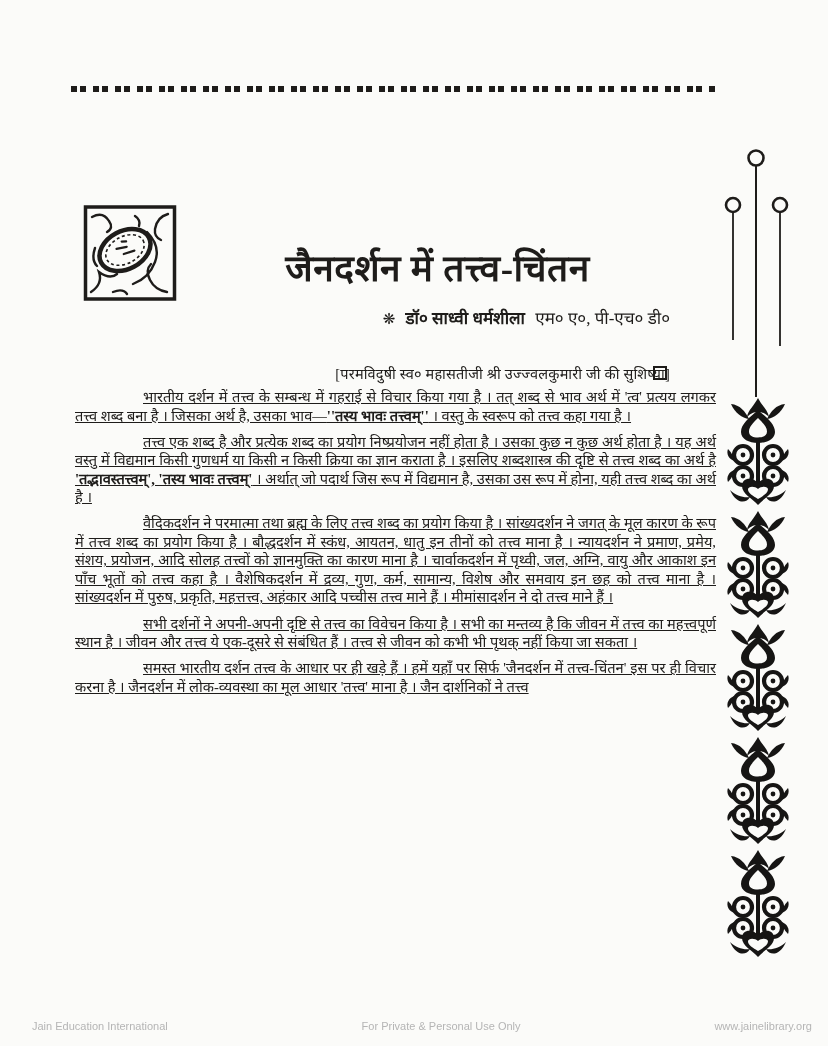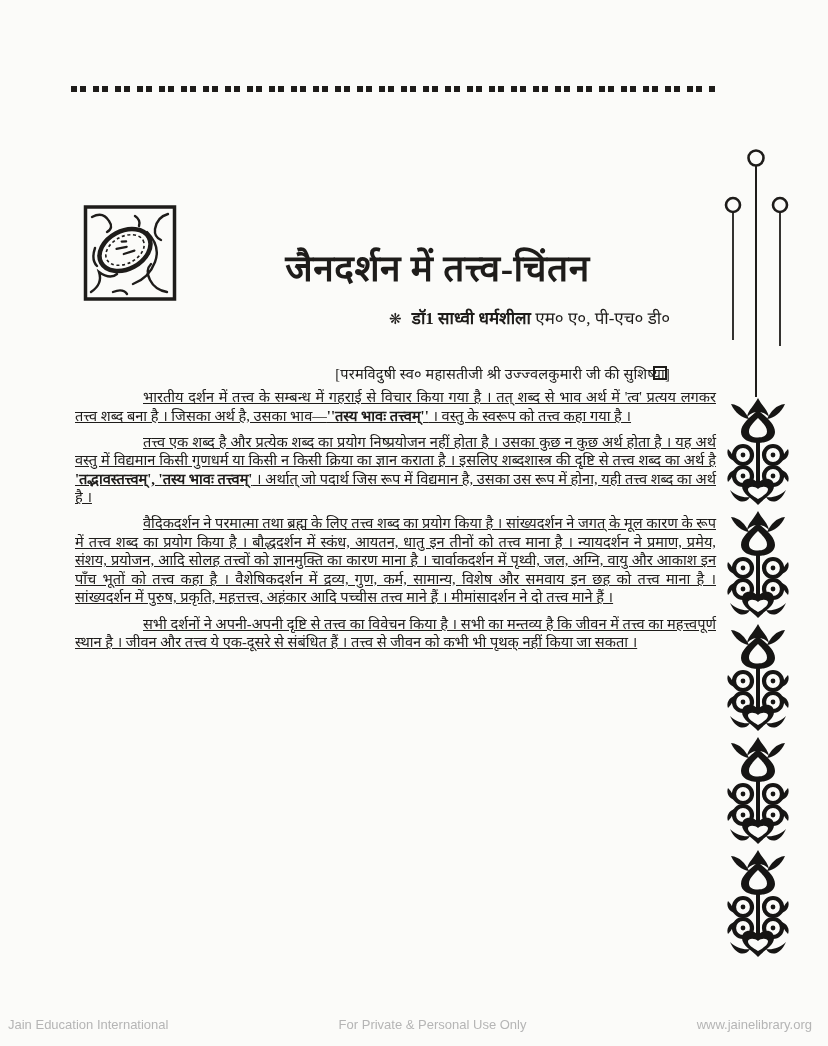--- a/index.html
+++ b/index.html
@@ -39,21 +39,21 @@
   .article-title{
     position:absolute;left:180px;top:214px;width:515px;
     text-align:center;font-size:37px;font-weight:700;letter-spacing:.5px;margin-top:27px;
   }
   .byline{
     position:absolute;left:238px;top:306px;width:432px;text-align:right;
     font-size:17px;white-space:nowrap;
   }
   .byline .marker{font-size:15px;margin-right:6px;}
   .byline .name{font-weight:700;}
-  .byline .degrees{font-weight:500;}
+  .byline .degrees{font-weight:500;margin-left:6px;}
   .byline-note{
     position:absolute;left:210px;top:334px;width:460px;text-align:right;
     font-size:14.5px;letter-spacing:.2px;margin-top:29px;
   }
   .mark-square{
     position:absolute;left:653px;top:366px;width:14px;height:14px;
     border:2px solid var(--ink);background:transparent;
   }
 
   
@@ -67,23 +67,23 @@
 
   
   .pillar-pins{position:absolute;left:722px;top:148px;}
   .pillar-motifs{position:absolute;left:722px;top:397px;display:flex;flex-direction:column;}
   .damask{display:block;width:72px;height:113px;}
 
   
   .page-footer{
     position:absolute;left:0;right:0;bottom:14px;
     display:flex;justify-content:space-between;
-    padding:0 16px 0 8px;
+    padding:0 16px 0 32px;
     font-family:"Liberation Sans","DejaVu Sans",sans-serif;
-    font-size:13px;color:var(--footer);
+    font-size:11px;color:var(--footer);
   }
 </style>
 </head>
 <body>
 
 <div class="page">
 
   <div class="dotted-rule"></div>
 
   <svg class="woodcut" viewBox="0 0 94 98" aria-hidden="true">
@@ -106,31 +106,32 @@
         <path d="M39 49 l11 2"></path>
         <path d="M43 37 l4 2"></path>
       </g>
     </g>
   </svg>
 
   <h1 class="article-title">जैनदर्शन में तत्त्व-चिंतन</h1>
 
   <div class="byline">
     <span class="marker">❋</span>
-    <span class="name">डॉ1 साध्वी धर्मशीला</span>
+    <span class="name">डॉ० साध्वी धर्मशीला</span>
     <span class="degrees">एम० ए०, पी-एच० डी०</span>
   </div>
   <div class="byline-note">[परमविदुषी स्व० महासतीजी श्री उज्ज्वलकुमारी जी की सुशिष्या]</div>
   <div class="mark-square"></div>
 
   <div class="body-col">
       <p class="para"><span>भारतीय दर्शन में तत्त्व के सम्बन्ध में गहराई से विचार किया गया है । तत् शब्द से भाव अर्थ में 'त्व' प्रत्यय लगकर तत्त्व शब्द बना है ।  जिसका अर्थ है, उसका भाव—</span><span class="bold">''तस्य भावः तत्त्वम्''</span><span> । वस्तु के स्वरूप को तत्त्व कहा गया है ।</span></p>
       <p class="para"><span>तत्त्व एक शब्द है और प्रत्येक शब्द का प्रयोग निष्प्रयोजन नहीं होता है । उसका कुछ न कुछ अर्थ होता है । यह अर्थ वस्तु में विद्यमान किसी गुणधर्म या किसी न किसी क्रिया का ज्ञान कराता है । इसलिए शब्दशास्त्र की दृष्टि से तत्त्व शब्द का अर्थ है </span><span class="bold">'तद्भावस्तत्त्वम्', 'तस्य भावः तत्त्वम्'</span><span> । अर्थात् जो पदार्थ जिस रूप में विद्यमान है, उसका उस रूप में होना, यही तत्त्व शब्द का अर्थ है ।</span></p>
       <p class="para"><span>वैदिकदर्शन ने परमात्मा  तथा ब्रह्म  के लिए तत्त्व  शब्द का  प्रयोग किया है । सांख्यदर्शन ने जगत् के मूल कारण के रूप में तत्त्व शब्द का  प्रयोग  किया है ।  बौद्धदर्शन  में  स्कंध, आयतन, धातु इन तीनों को तत्त्व माना है । न्यायदर्शन  ने प्रमाण,  प्रमेय, संशय, प्रयोजन,  आदि सोलह तत्त्वों को ज्ञानमुक्ति का कारण माना है ।  चार्वाकदर्शन में पृथ्वी, जल, अग्नि, वायु और आकाश इन पाँच भूतों को तत्त्व  कहा  है । वैशेषिकदर्शन में द्रव्य,  गुण,  कर्म,  सामान्य, विशेष और समवाय इन छह को  तत्त्व माना है । सांख्यदर्शन  में पुरुष, प्रकृति,  महत्तत्त्व, अहंकार आदि पच्चीस तत्त्व माने हैं । मीमांसादर्शन ने दो तत्त्व माने हैं ।</span></p>
       <p class="para"><span>सभी दर्शनों ने अपनी-अपनी दृष्टि  से तत्त्व का  विवेचन किया है । सभी का मन्तव्य है कि  जीवन में तत्त्व का महत्त्वपूर्ण स्थान है । जीवन और तत्त्व ये एक-दूसरे  से संबंधित हैं । तत्त्व से जीवन को कभी भी पृथक् नहीं किया जा सकता ।</span></p>
+      <p class="para"><span>समस्त भारतीय दर्शन  तत्त्व  के आधार  पर ही खड़े  हैं ।  हमें  यहाँ  पर  सिर्फ 'जैनदर्शन में तत्त्व-चिंतन' इस पर ही विचार  करना  है ।  जैनदर्शन  में लोक-व्यवस्था का मूल आधार 'तत्त्व' माना है ।  जैन दार्शनिकों ने तत्त्व</span></p>
     </div>
 
   <svg class="pillar-pins" width="72" height="249" viewBox="0 0 72 249" aria-hidden="true">
     <g fill="none" stroke="#1e1c1a">
       <circle cx="34" cy="10" r="7.5" stroke-width="2.6"></circle>
       <line x1="34" y1="18" x2="34" y2="249" stroke-width="2"></line>
       <circle cx="11" cy="57" r="7" stroke-width="2.6"></circle>
       <line x1="11" y1="64.5" x2="11" y2="192" stroke-width="1.8"></line>
       <circle cx="58" cy="57" r="7" stroke-width="2.6"></circle>
       <line x1="58" y1="64.5" x2="58" y2="198" stroke-width="1.8"></line>

